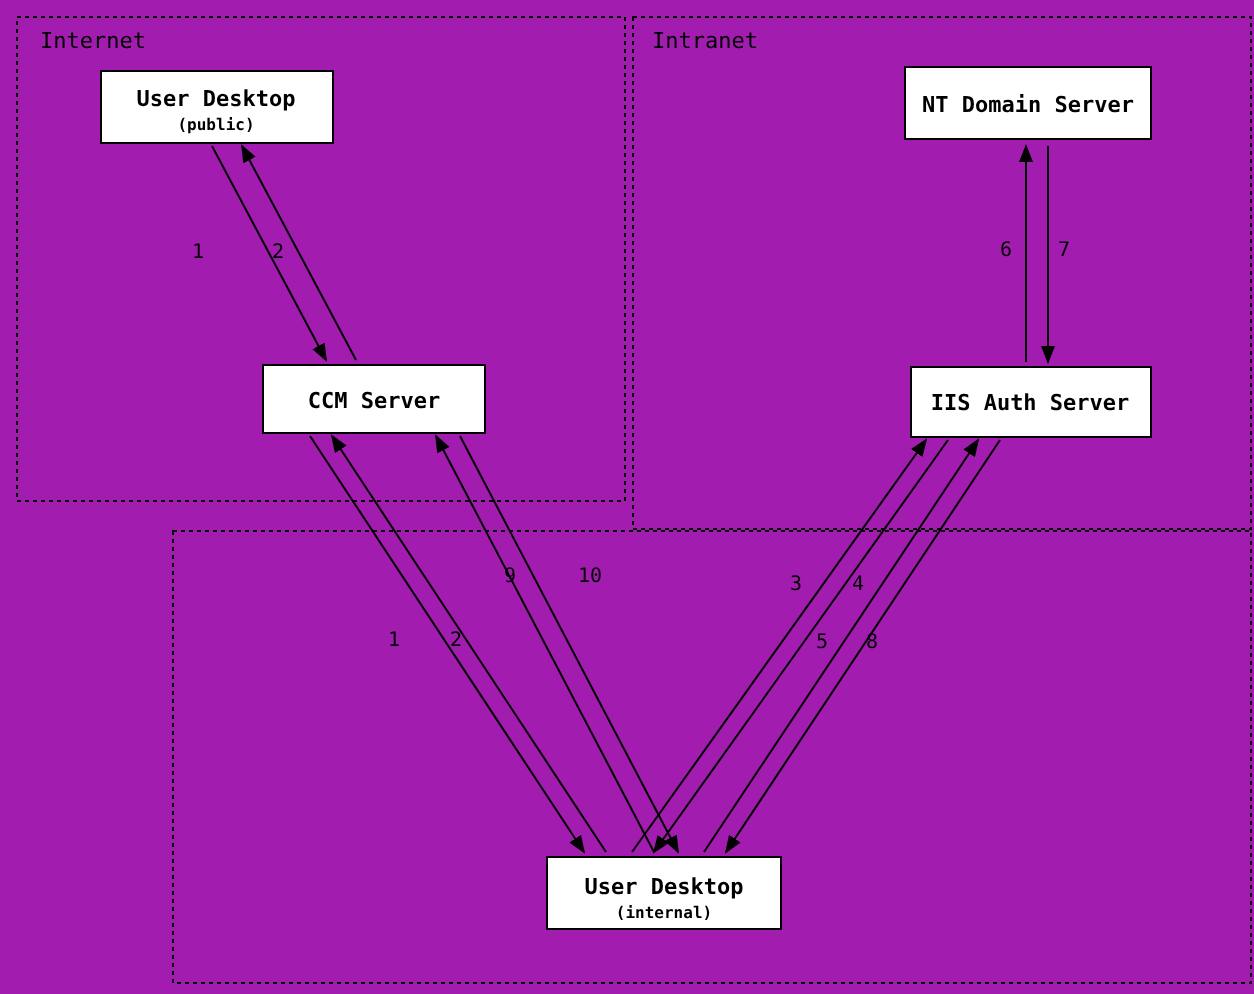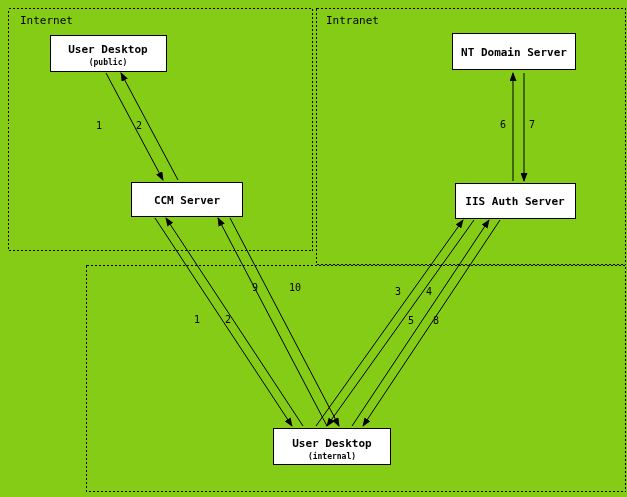--- a/index.html
+++ b/index.html
@@ -7,21 +7,21 @@
     padding: 0;
     background: #ffffff;
   }
   body {
     font-family: "DejaVu Sans Mono", monospace;
   }
   #diagram-root {
     position: relative;
     width: 627px;
     height: 497px;
-    background: #84cc16;
+    background: #a21caf;
     overflow: hidden;
   }
   svg#diagram-svg {
     position: absolute;
     left: 0;
     top: 0;
     width: 627px;
     height: 497px;
   }
   .zone-rect {

